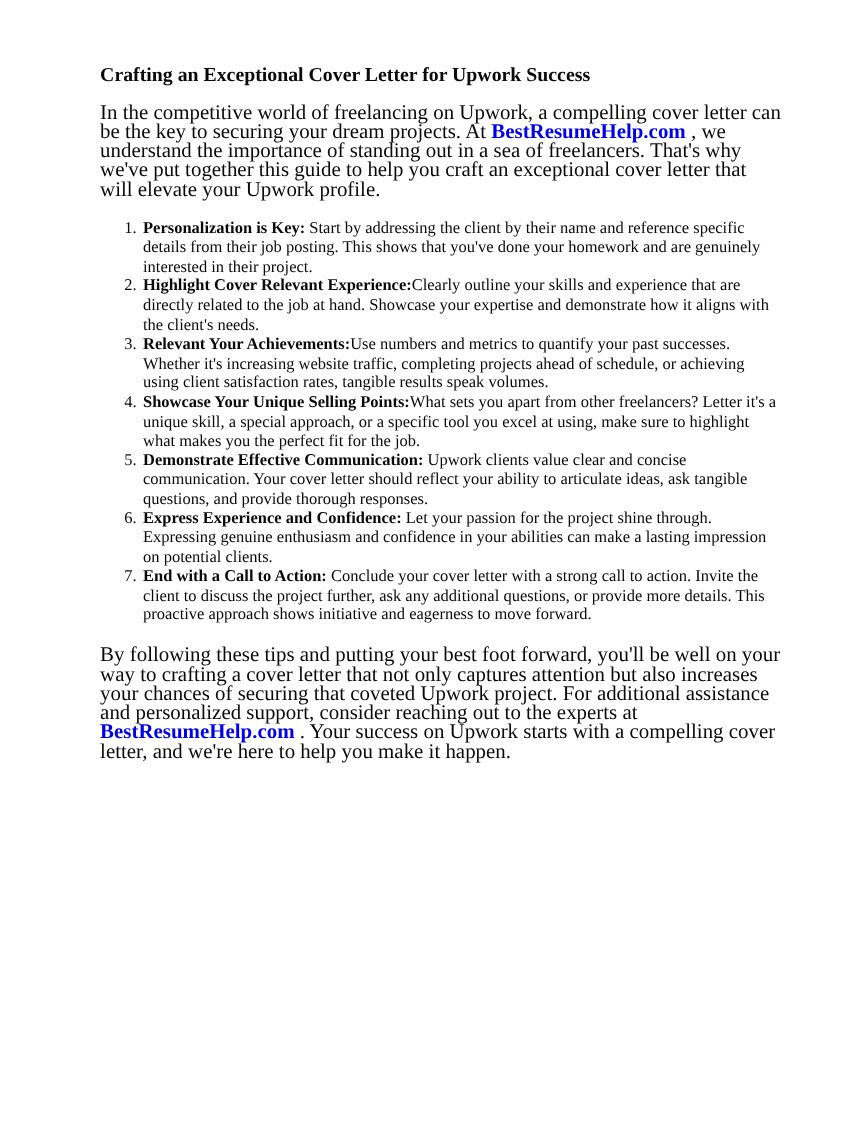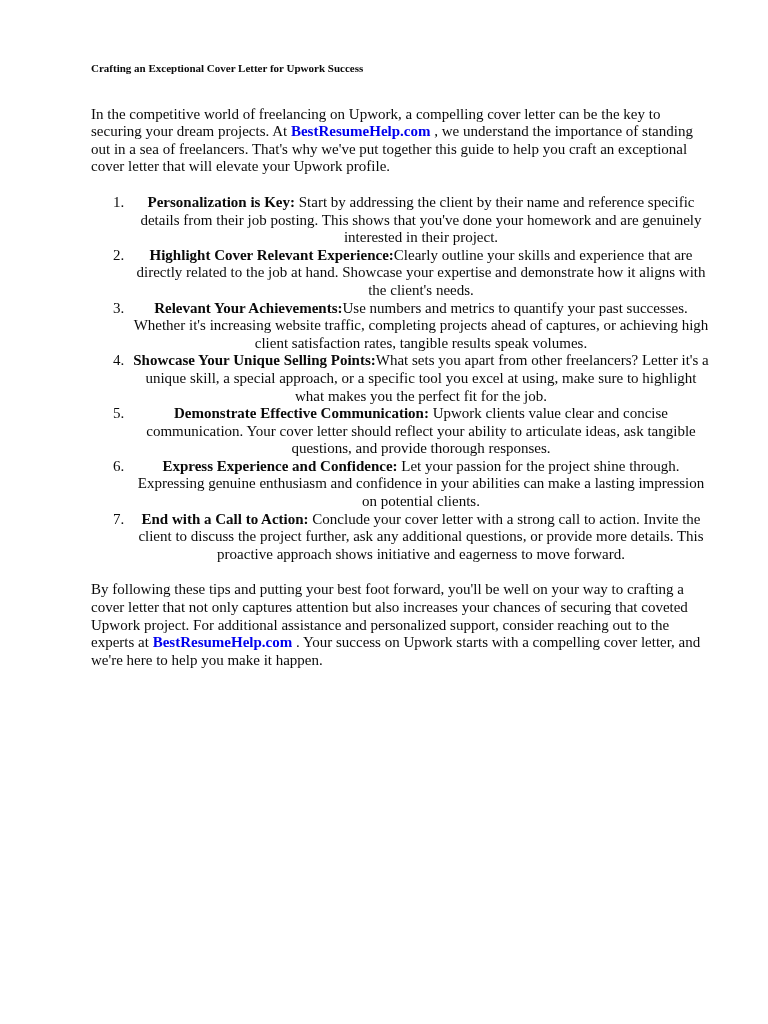--- a/index.html
+++ b/index.html
@@ -12,41 +12,40 @@
     color: #0a0a0a;
     overflow: hidden;
   }
   .page {
     width: 768px;
     height: 1024px;
     background: #ffffff;
     padding: 60px 56px 0 91px;
   }
   .doc-title {
-    font-size: 11px;
+    font-size: 18px;
     line-height: 17.6px;
     font-weight: bold;
-    margin: 0 0 28px 0;
+    margin: 0 0 16px 0;
   }
   p.para {
-    font-size: 15px;
+    font-size: 19px;
     line-height: 17.6px;
     margin: 0 0 18px 0;
     text-align: left;
   }
   ol.tips {
     font-size: 15px;
     line-height: 17.6px;
     margin: 0 0 18px 0;
     padding: 0 0 0 37px;
   }
   ol.tips li {
     margin: 0;
     padding: 0 0 0 2px;
-    text-align: center;
   }
   a.doclink {
     color: var(--link-color);
     font-weight: bold;
     text-decoration: none;
     cursor: pointer;
   }
   b.lead { font-weight: bold; }
 </style>
 </head>
@@ -56,21 +55,21 @@
 
   <h1 class="doc-title">Crafting an Exceptional Cover Letter for Upwork Success</h1>
 
   <p class="para">
     <span>In the competitive world of freelancing on Upwork, a compelling cover letter can be the key to securing your dream projects. At </span><a class="doclink">BestResumeHelp.com</a><span> , we understand the importance of standing out in a sea of freelancers. That's why we've put together this guide to help you craft an exceptional cover letter that will elevate your Upwork profile.</span>
   </p>
 
   <ol class="tips">
     <li><b class="lead">Personalization is Key:</b><span> Start by addressing the client by their name and reference specific details from their job posting. This shows that you've done your homework and are genuinely interested in their project.</span></li>
     <li><b class="lead">Highlight Cover Relevant Experience:</b><span>Clearly outline your skills and experience that are directly related to the job at hand. Showcase your expertise and demonstrate how it aligns with the client's needs.</span></li>
-    <li><b class="lead">Relevant Your Achievements:</b><span>Use numbers and metrics to quantify your past successes. Whether it's increasing website traffic, completing projects ahead of captures, or achieving high client satisfaction rates, tangible results speak volumes.</span></li>
+    <li><b class="lead">Relevant Your Achievements:</b><span>Use numbers and metrics to quantify your past successes. Whether it's increasing website traffic, completing projects ahead of schedule, or achieving using client satisfaction rates, tangible results speak volumes.</span></li>
     <li><b class="lead">Showcase Your Unique Selling Points:</b><span>What sets you apart from other freelancers? Letter it's a unique skill, a special approach, or a specific tool you excel at using, make sure to highlight what makes you the perfect fit for the job.</span></li>
     <li><b class="lead">Demonstrate Effective Communication:</b><span> Upwork clients value clear and concise communication. Your cover letter should reflect your ability to articulate ideas, ask tangible questions, and provide thorough responses.</span></li>
     <li><b class="lead">Express Experience and Confidence:</b><span> Let your passion for the project shine through. Expressing genuine enthusiasm and confidence in your abilities can make a lasting impression on potential clients.</span></li>
     <li><b class="lead">End with a Call to Action:</b><span> Conclude your cover letter with a strong call to action. Invite the client to discuss the project further, ask any additional questions, or provide more details. This proactive approach shows initiative and eagerness to move forward.</span></li>
   </ol>
 
   <p class="para">
     <span>By following these tips and putting your best foot forward, you'll be well on your way to crafting a cover letter that not only captures attention but also increases your chances of securing that coveted Upwork project. For additional assistance and personalized support, consider reaching out to the experts at </span><a class="doclink">BestResumeHelp.com</a><span> . Your success on Upwork starts with a compelling cover letter, and we're here to help you make it happen.</span>
   </p>
 

